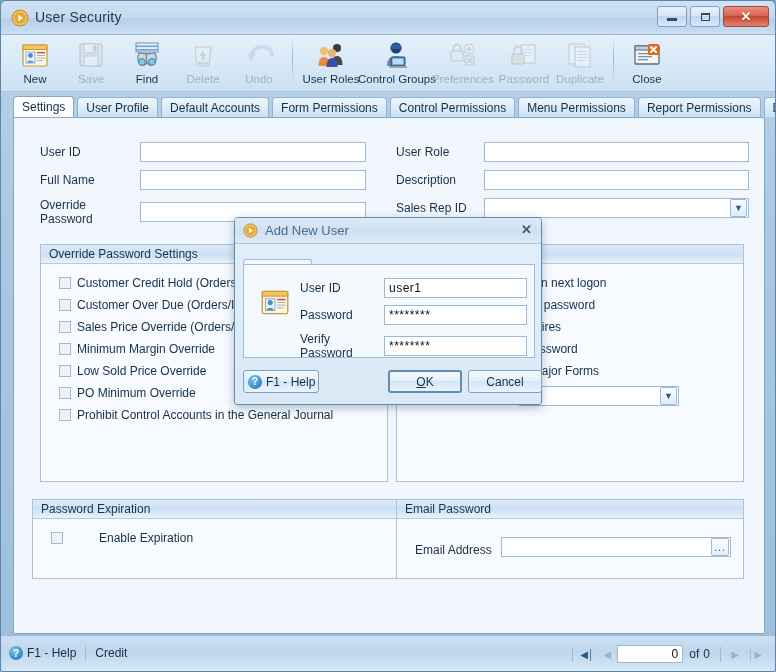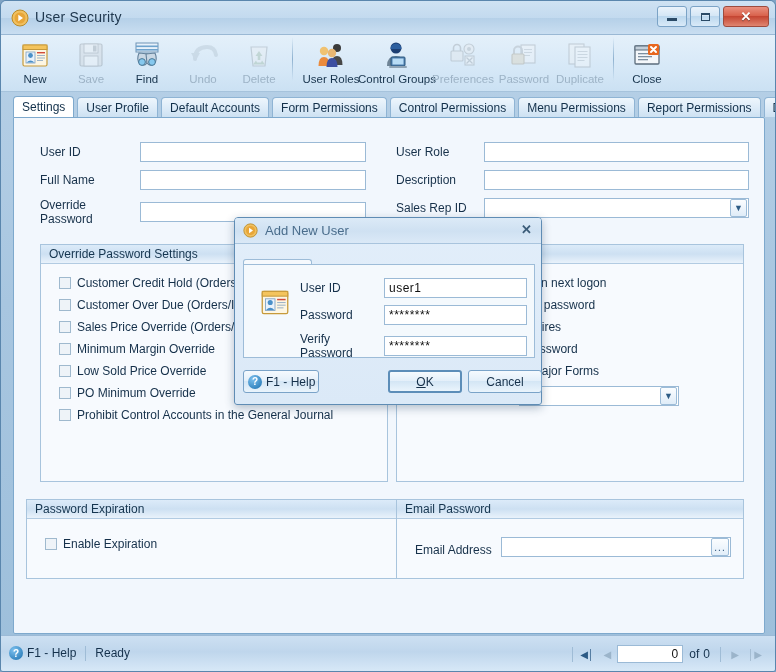--- a/index.html
+++ b/index.html
@@ -391,37 +391,37 @@
           <circle cx="11" cy="23" r="3.4" fill="#86c8ee" stroke="#4a7896" stroke-width="1"></circle>
           <circle cx="21" cy="23" r="3.4" fill="#86c8ee" stroke="#4a7896" stroke-width="1"></circle>
         </svg>
       </span>
       <span class="tlabel">Find</span>
     </div>
 
     <div class="tbtn disabled">
       <span class="ticon">
         <svg width="32" height="32" viewBox="0 0 32 32">
-          <path d="M8 20 q0 -12 12 -12 q8 0 9 8" stroke="#9dc3e0" stroke-width="4" fill="none" stroke-linecap="round"></path>
-          <path d="M4 14 L13 14 L8.5 22 Z" fill="#9dc3e0"></path>
-        </svg>
-      </span>
-      <span class="tlabel">Undo</span>
-    </div>
-
-    <div class="tbtn disabled">
-      <span class="ticon">
-        <svg width="32" height="32" viewBox="0 0 32 32">
           <path d="M8 8 L24 8 L22 27 L10 27 Z" fill="#e9f0f6" stroke="#8aa0b4" stroke-width="1.2"></path>
           <path d="M16 12 l3.5 5 h-2.2 v4 h-2.6 v-4 h-2.2 z" fill="#7fc08a"></path>
           <path d="M13 21.5 l-3 4 h6 v-2 h-2 z" fill="#7fc08a"></path>
           <path d="M19 21.5 l3 4 h-6 v-2 h2 z" fill="#7fc08a"></path>
         </svg>
       </span>
       <span class="tlabel">Delete</span>
+    </div>
+
+    <div class="tbtn disabled">
+      <span class="ticon">
+        <svg width="32" height="32" viewBox="0 0 32 32">
+          <path d="M8 20 q0 -12 12 -12 q8 0 9 8" stroke="#9dc3e0" stroke-width="4" fill="none" stroke-linecap="round"></path>
+          <path d="M4 14 L13 14 L8.5 22 Z" fill="#9dc3e0"></path>
+        </svg>
+      </span>
+      <span class="tlabel">Undo</span>
     </div>
 
     <div class="tsep"></div>
 
     <div class="tbtn wide">
       <span class="ticon">
         <svg width="32" height="32" viewBox="0 0 32 32">
           <circle cx="22" cy="9" r="4" fill="#3b3b3b"></circle>
           <path d="M16.5 26 q0 -9 5.5 -9 q5.5 0 5.5 9 z" fill="#474747"></path>
           <circle cx="9" cy="12" r="4.2" fill="#f0c272"></circle>
@@ -627,26 +627,26 @@
         </div>
         <div style="display:flex; align-items:center; height:24px; padding-left:18px; margin-top:2px;">
           <span class="fld-label" style="width:104px;">Link to Employee</span>
           <div class="combo" style="width:160px;">
             <span class="arrow">▼</span>
           </div>
         </div>
       </div>
     </div>
 
-    <div class="groupbox" style="left:12px; top:381px; width:414px; height:80px;">
+    <div class="groupbox" style="left:18px; top:381px; width:414px; height:80px;">
       <div class="gb-header">
         <span>Password Expiration</span>
       </div>
       <div class="gb-body">
-        <div class="cbrow" style="margin-top:6px;">
+        <div class="cbrow" style="gap:30px;">
           <span class="cbox"></span>
           <span class="cblabel">Enable Expiration</span>
         </div>
       </div>
     </div>
 
     <div class="groupbox" style="left:382px; top:381px; width:348px; height:80px;">
       <div class="gb-header">
         <span>Email Password</span>
       </div>
@@ -725,21 +725,21 @@
     </div>
   </div>
 
   <div id="statusbar">
     <div class="sb-inner">
       <div class="sb-help">
         <span class="help-icon">?</span>
         <span class="sb-text">F1 - Help</span>
       </div>
       <span class="sb-divider"></span>
-      <span class="sb-text">Ready</span>
+      <span class="sb-text">Credit</span>
 
       <div class="sb-nav">
         <span class="navsep"></span>
         <span class="navbtn">◀│</span>
         <span class="navbtn dim">◀</span>
         <span class="recbox">0</span>
         <span class="oftxt">of</span>
         <span class="oftxt" style="margin-left:-2px;">0</span>
         <span class="navsep"></span>
         <span class="navbtn dim">▶</span>

